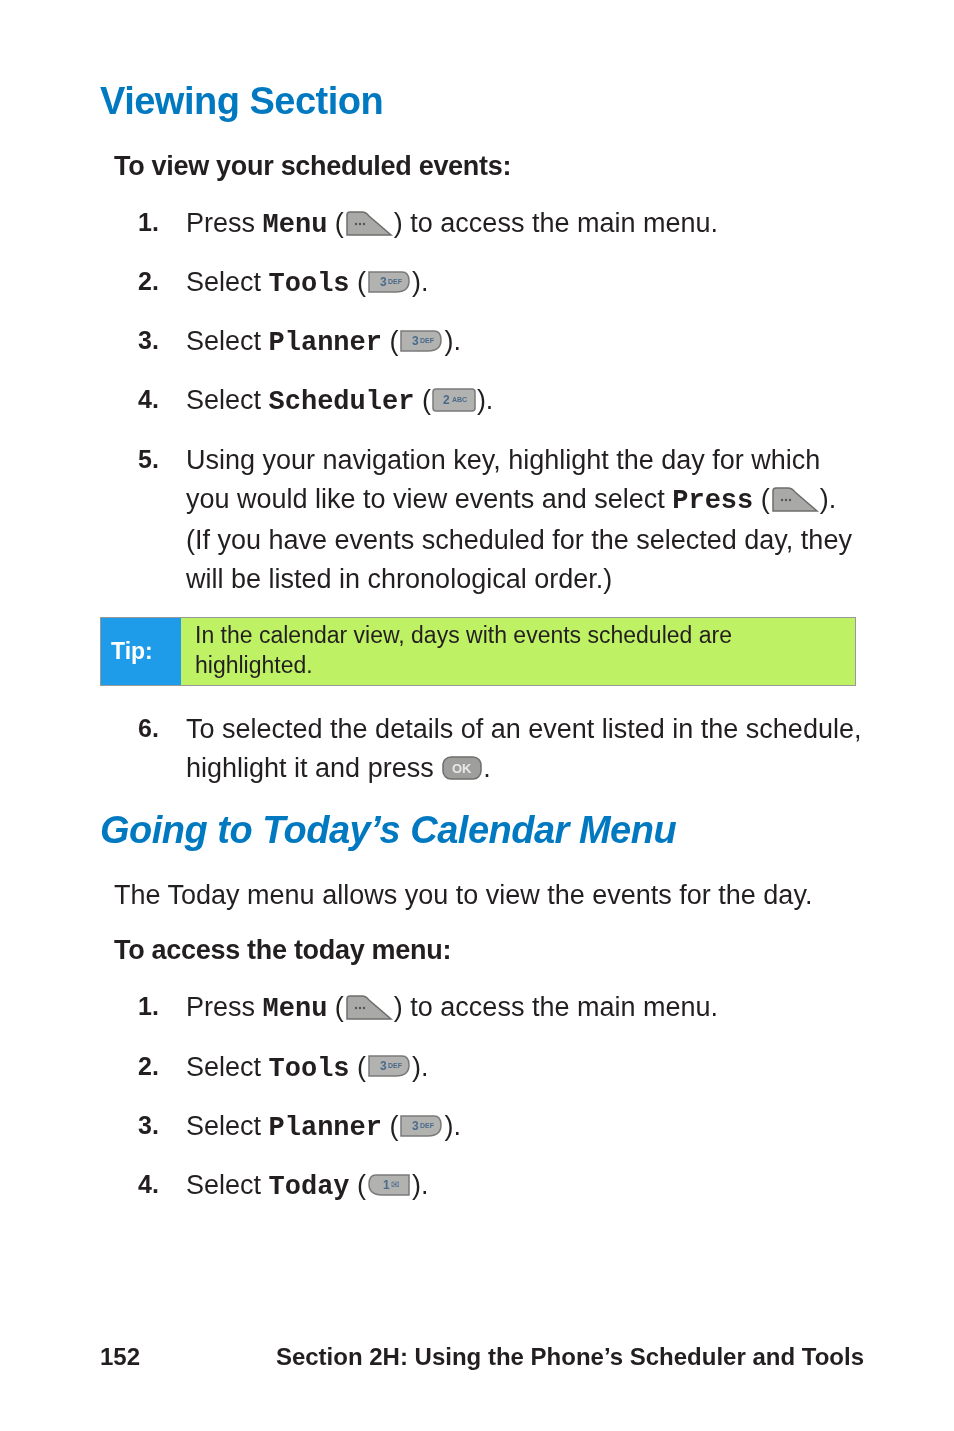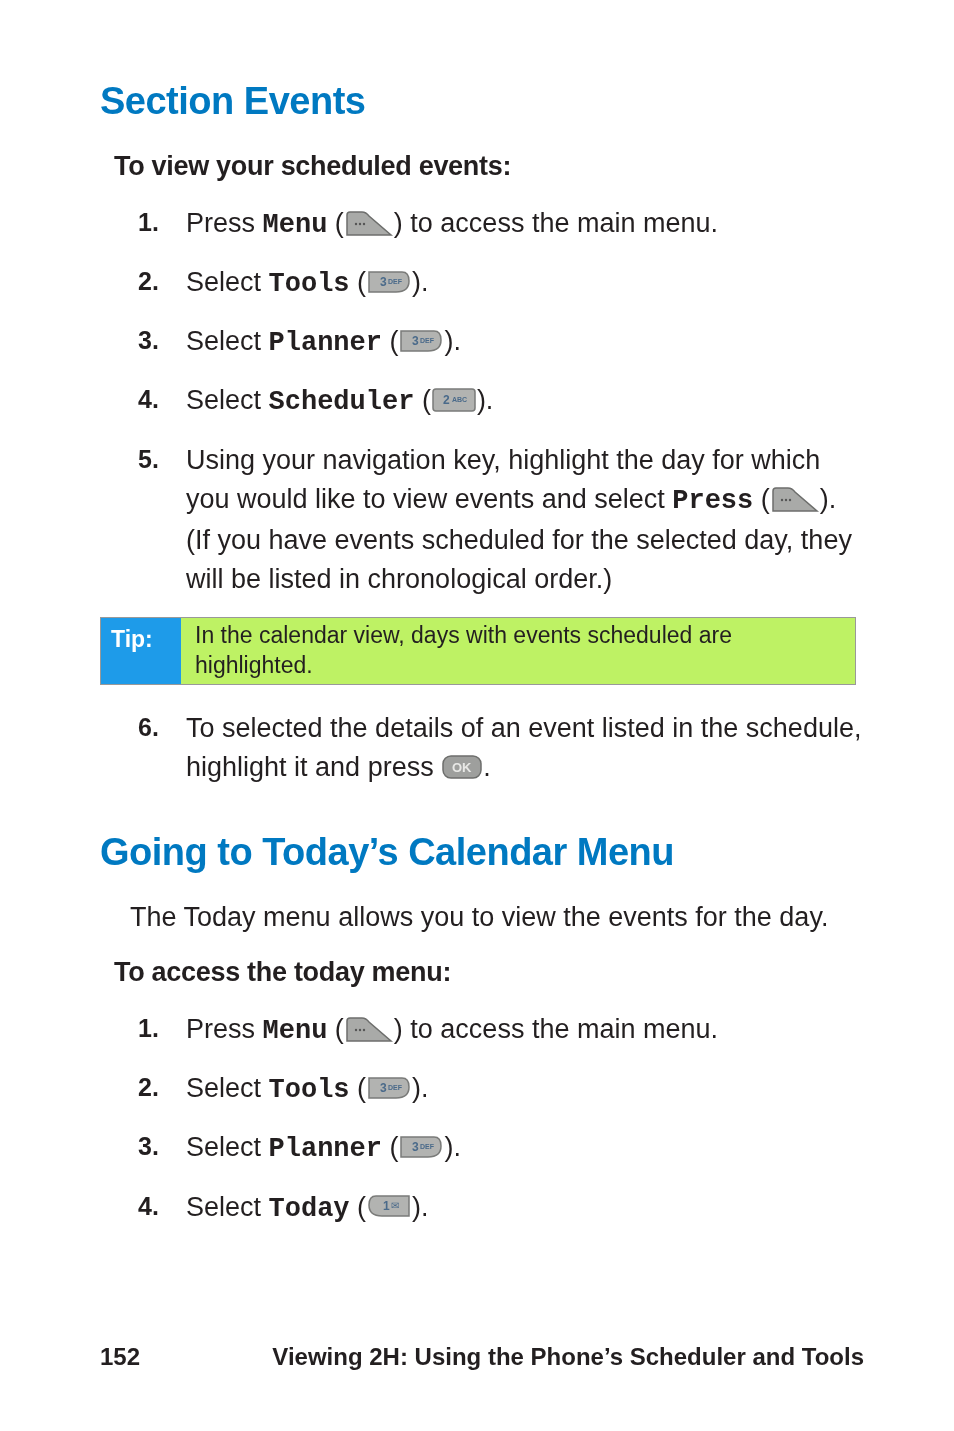--- a/index.html
+++ b/index.html
@@ -13,30 +13,30 @@
   .page {
     padding: 80px 90px 0 100px;
   }
   .h1 {
     color: #0079c1;
     font-weight: 700;
     font-size: 38px;
     margin-bottom: 28px;
     letter-spacing: -0.5px;
   }
-  .h1.second { margin-top: 44px; }
+  .h1.second { margin-top: 21px; font-style: italic; }
   .sub {
     font-weight: 700;
     font-size: 27px;
     margin: 12px 0 22px 14px;
     letter-spacing: -0.3px;
   }
   .intro {
     font-size: 27px;
-    margin: 0 0 24px 30px;
+    margin: 0 0 24px 14px;
   }
   ol {
     list-style: none;
     padding-left: 38px;
   }
   li {
     font-size: 27px;
     line-height: 1.45;
     margin-bottom: 18px;
     position: relative;
@@ -55,21 +55,21 @@
     border: 1px solid #999;
     margin: 12px 0 24px 0;
     width: 756px;
   }
   .tiplabel {
     background: #1e9be9;
     color: #fff;
     font-weight: 700;
     font-size: 23px;
     width: 80px;
-    padding: 8px 10px;
+    padding: 20px 10px;
     display: flex;
     align-items: flex-start;
     flex-shrink: 0;
   }
   .tiptext {
     background: #bef264;
     font-size: 23px;
     padding: 3px 14px;
     flex: 1;
     line-height: 1.3;
@@ -91,21 +91,21 @@
     position: relative;
     top: -2px;
   }
   .key svg { display: block; }
 </style>
 </head>
 <body>
 
 <div class="page">
 
-  <h2 class="h1">Section Events</h2>
+  <h2 class="h1">Viewing Section</h2>
 
   <p class="sub">To view your scheduled events:</p>
 
   <ol>
     <li>
       <span class="num">1.</span>
       <span>Press </span><b>Menu</b><span> (</span><span class="key"><svg width="50" height="28">
             <path d="M3 26 L3 6 Q3 3 6 3 L18 3 Q22 3 25 7 L47 26 Z" fill="#a9aaa8" stroke="#6d6e6c" stroke-width="1.5"></path>
             <circle cx="12" cy="15" r="1.2" fill="#555"></circle>
             <circle cx="16" cy="15" r="1.2" fill="#555"></circle>
@@ -201,14 +201,14 @@
             <text x="17" y="17" font-size="12" font-weight="700" fill="#4a6a8a">1</text>
             <text x="25" y="16" font-size="10" fill="#4a6a8a">✉</text>
           </svg></span><span>).</span>
     </li>
   </ol>
 
 </div>
 
 <div class="footer">
   <span>152</span>
-  <span>Viewing 2H: Using the Phone’s Scheduler and Tools</span>
+  <span>Section 2H: Using the Phone’s Scheduler and Tools</span>
 </div>
 
 </body></html>

